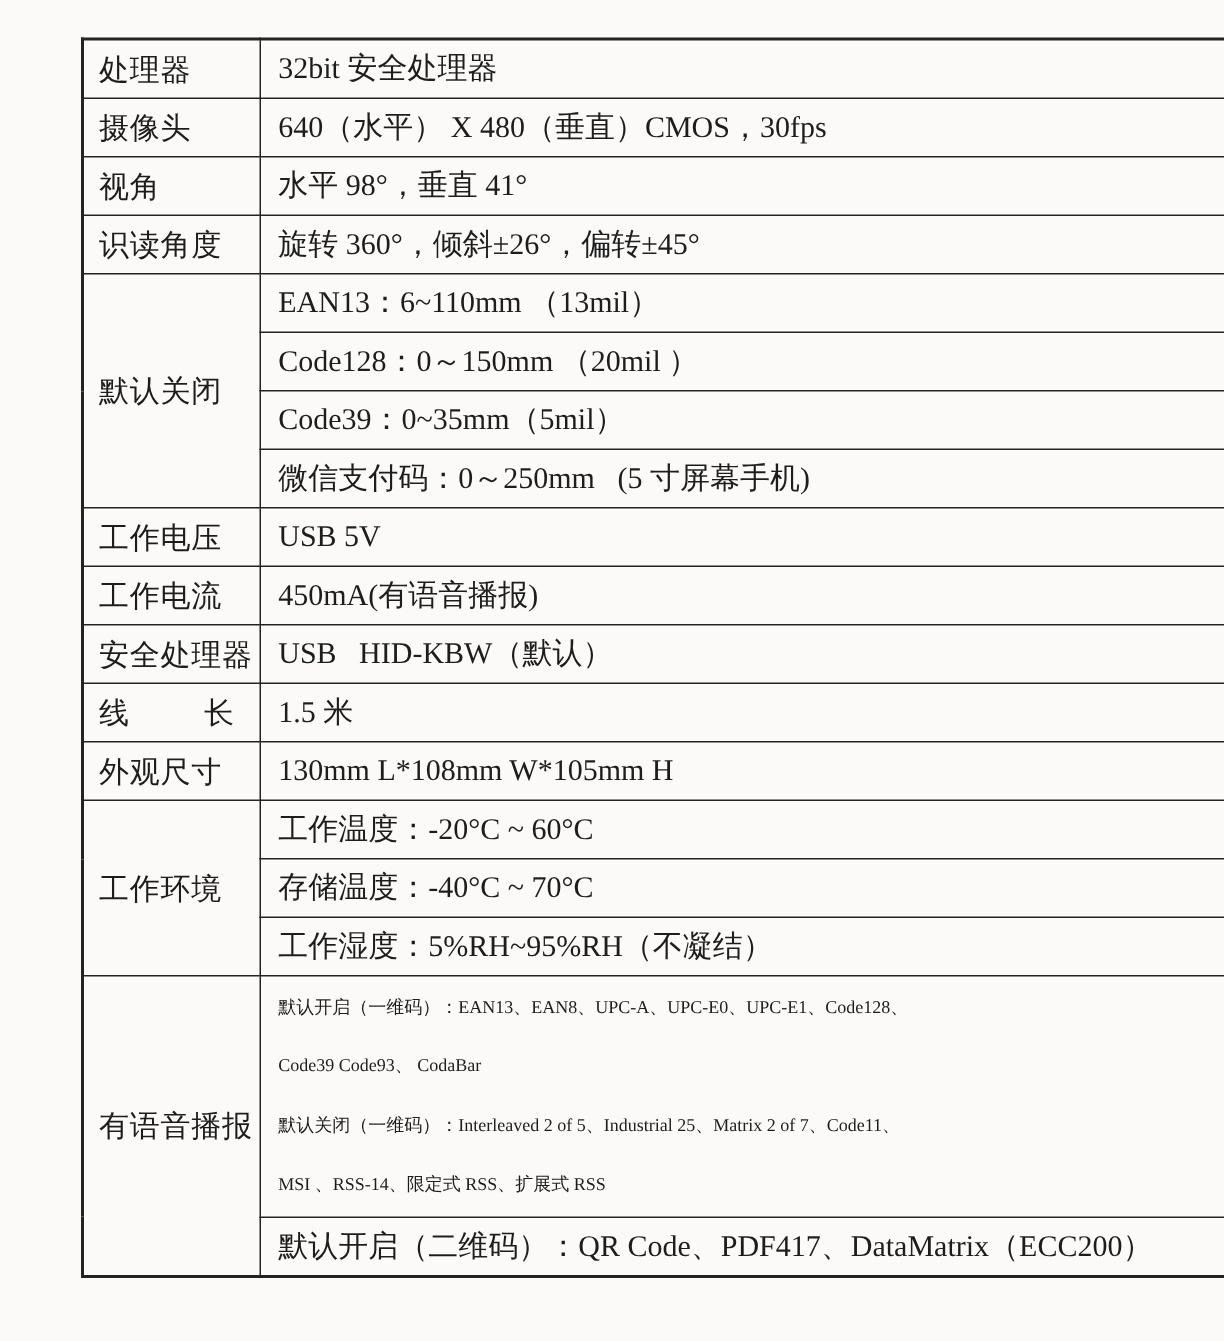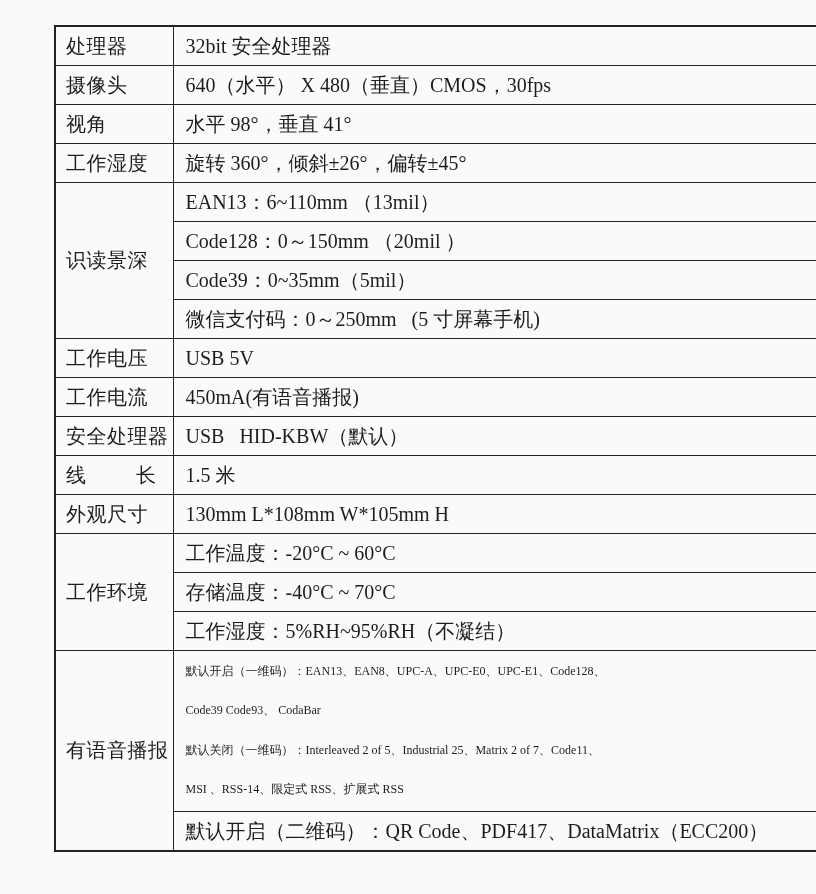--- a/index.html
+++ b/index.html
@@ -87,27 +87,27 @@
             <div class="line">640（水平）&nbsp;X 480（垂直）CMOS，30fps</div>
           </td>
         </tr>
         <tr>
           <td class="label-cell" rowspan="1">视角</td>
           <td class="value-cell">
             <div class="line">水平 98°，垂直 41°</div>
           </td>
         </tr>
         <tr>
-          <td class="label-cell" rowspan="1">工作湿度</td>
+          <td class="label-cell" rowspan="1">识读角度</td>
           <td class="value-cell">
             <div class="line">旋转 360°，倾斜±26°，偏转±45°</div>
           </td>
         </tr>
         <tr>
-          <td class="label-cell" rowspan="4">识读景深</td>
+          <td class="label-cell" rowspan="4">默认关闭</td>
           <td class="value-cell">
             <div class="line">EAN13：6~110mm （13mil）</div>
           </td>
         </tr>
         <tr>
           <td class="value-cell">
             <div class="line">Code128：0～150mm （20mil ）</div>
           </td>
         </tr>
         <tr>

